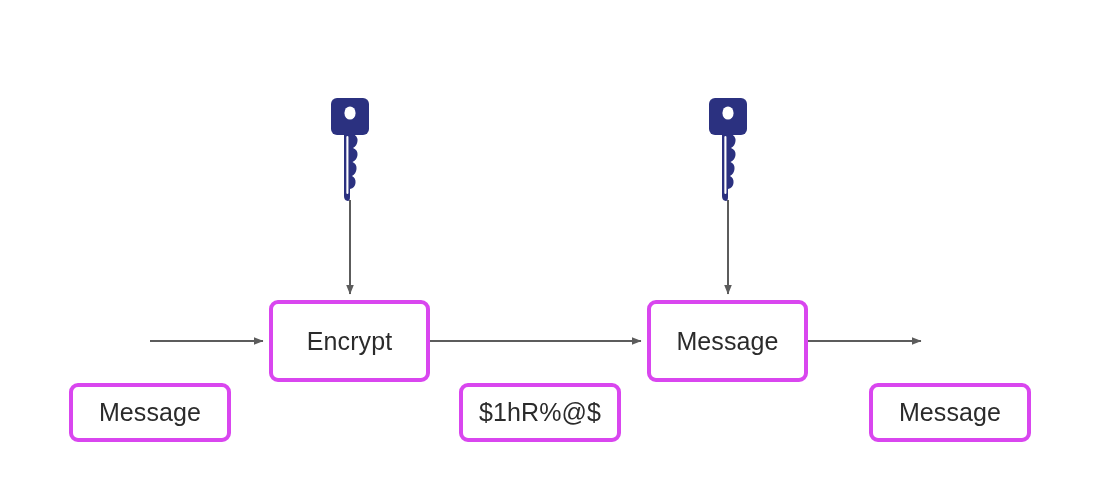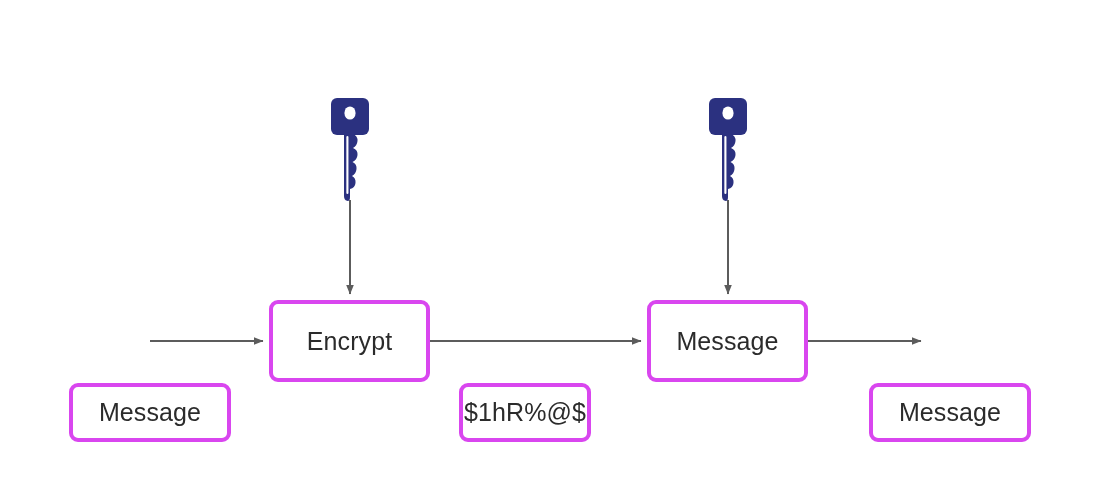--- a/index.html
+++ b/index.html
@@ -120,17 +120,17 @@
       <path d="M17.4,40 L17.4,96" stroke="#ffffff" stroke-width="2.1" stroke-linecap="round"></path>
     </svg>
   </div>
 
   <div class="node-box" style="left:269px; top:300px; width:161px; height:82px;">Encrypt</div>
 
   <div class="node-box" style="left:647px; top:300px; width:161px; height:82px;">Message</div>
 
   <div class="node-box" style="left:69px; top:383px; width:162px; height:59px;">Message</div>
 
-  <div class="node-box" style="left:459px; top:383px; width:132px; height:59px;">$1hR%@$</div>
+  <div class="node-box" style="left:459px; top:383px; width:162px; height:59px;">$1hR%@$</div>
 
   <div class="node-box" style="left:869px; top:383px; width:162px; height:59px;">Message</div>
 
 </div>
 
 </body></html>

